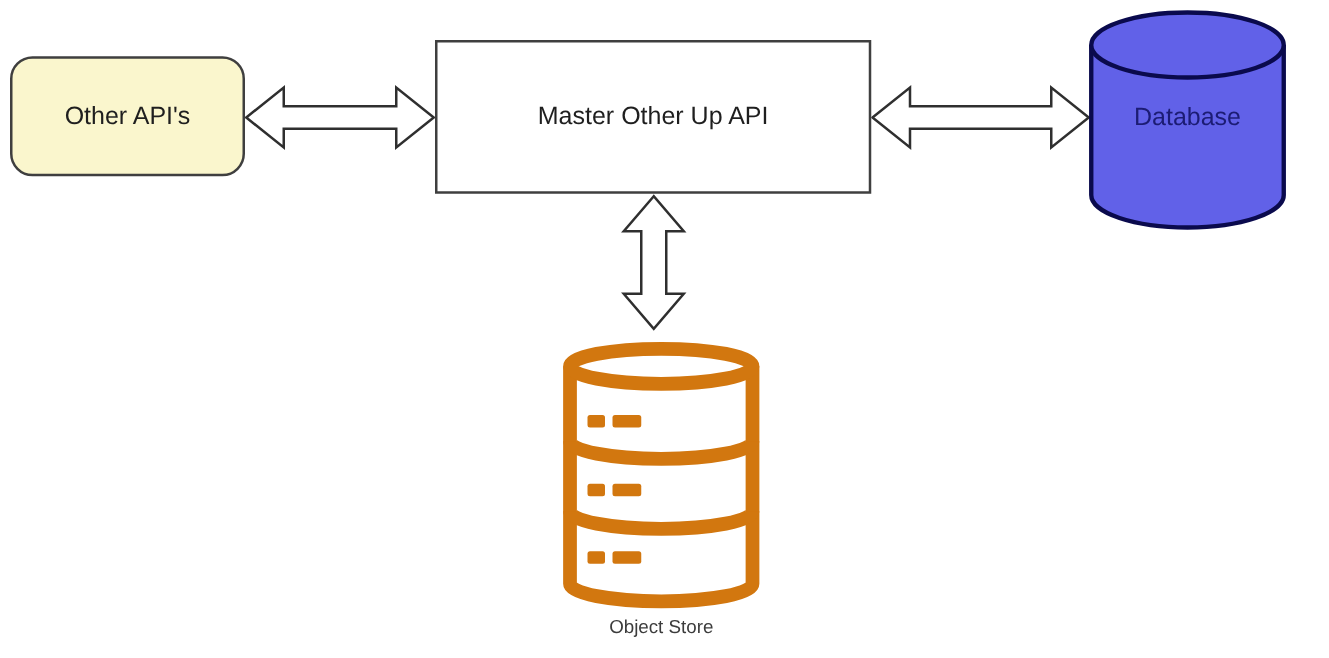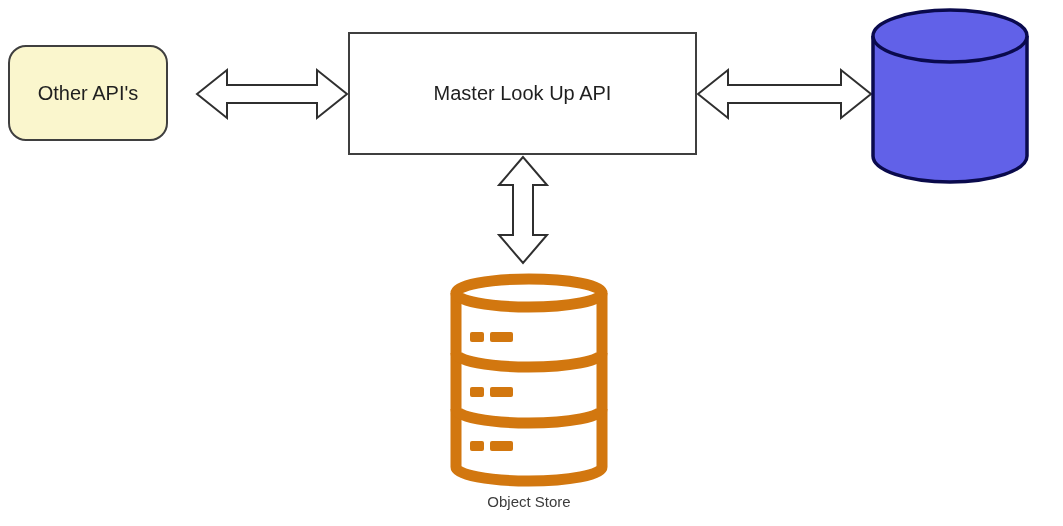--- a/index.html
+++ b/index.html
@@ -27,21 +27,21 @@
   .layer{position:absolute;left:0;top:0;width:1063px;height:526px;}
   .node{
     position:absolute;
     display:flex;align-items:center;justify-content:center;
     box-sizing:border-box;
     color:var(--label-text);
     font-size:20px;
     text-align:center;
   }
   .node-other-apis{
-    left:8px;top:45px;width:160px;height:96px;
+    left:8px;top:45px;width:188px;height:96px;
     background:var(--other-fill);
     border:2px solid var(--node-border);
     border-radius:18px;
   }
   .node-master{
     left:348px;top:32px;width:349px;height:123px;
     background:var(--master-fill);
     border:2px solid var(--node-border);
   }
   .floating-label{
@@ -102,19 +102,20 @@
         <rect class="os-dash" x="490" y="441" width="23" height="10" rx="2"></rect>
       </g>
     </g>
   </svg>
 
   <div class="node node-other-apis">
     <span>Other API's</span>
   </div>
 
   <div class="node node-master">
-    <span>Master Look Up API</span>
+    <span>Master Other Up API</span>
   </div>
 
+  <div class="floating-label database-label">Database</div>
 
   <div class="floating-label object-store-label">Object Store</div>
 
 </div>
 
 </body></html>

